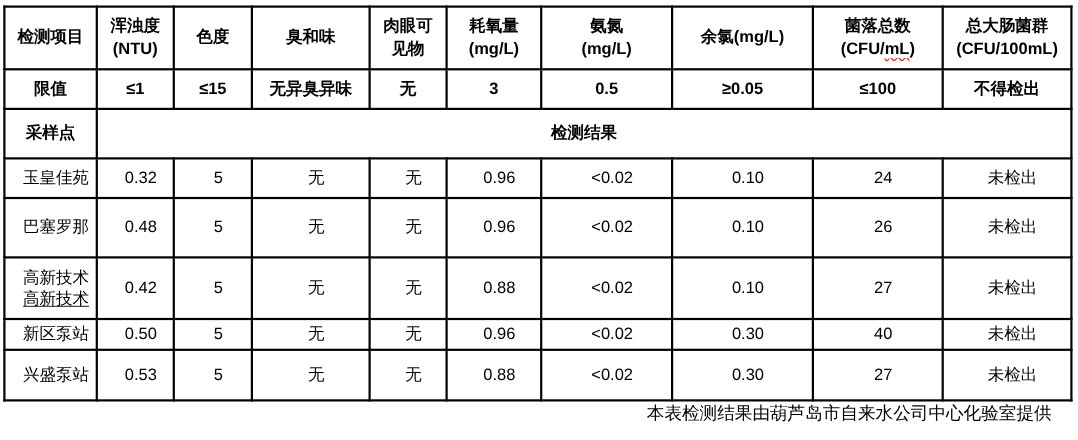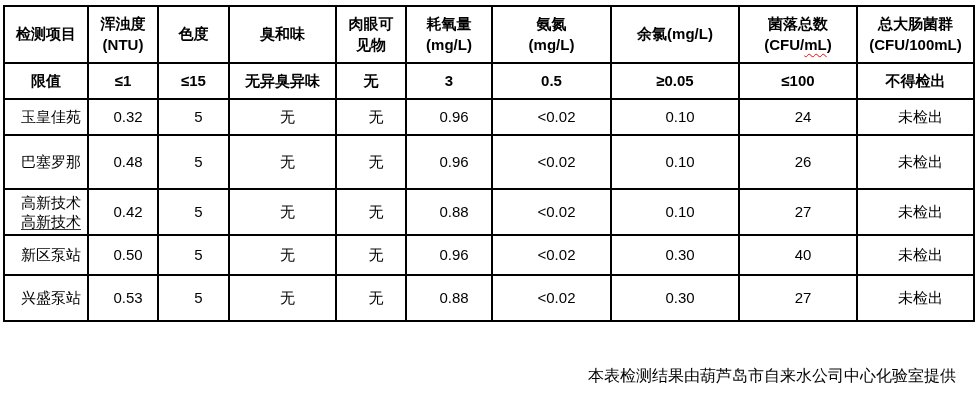--- a/index.html
+++ b/index.html
@@ -114,20 +114,24 @@
       <td>≤15</td>
       <td>无异臭异味</td>
       <td>无</td>
       <td>3</td>
       <td>0.5</td>
       <td>≥0.05</td>
       <td>≤100</td>
       <td>不得检出</td>
     </tr>
 
+    <tr class="sampling-row" style="height:45px">
+      <th>采样点</th>
+      <td colspan="9">检测结果</td>
+    </tr>
 
     <tr class="data-row" style="height:36px">
       <td>玉皇佳苑</td>
       <td>0.32</td>
       <td>5</td>
       <td>无</td>
       <td>无</td>
       <td>0.96</td>
       <td>&lt;0.02</td>
       <td>0.10</td>
@@ -141,34 +145,34 @@
       <td>5</td>
       <td>无</td>
       <td>无</td>
       <td>0.96</td>
       <td>&lt;0.02</td>
       <td>0.10</td>
       <td>26</td>
       <td>未检出</td>
     </tr>
 
-    <tr class="data-row" style="height:46px">
+    <tr class="data-row" style="height:56px">
       <td style="line-height:1.3"><span>高新技术</span><br><span class="solid-underline">高新技术</span></td>
       <td>0.42</td>
       <td>5</td>
       <td>无</td>
       <td>无</td>
       <td>0.88</td>
       <td>&lt;0.02</td>
       <td>0.10</td>
       <td>27</td>
       <td>未检出</td>
     </tr>
 
-    <tr class="data-row" style="height:40px">
+    <tr class="data-row" style="height:28px">
       <td>新区泵站</td>
       <td>0.50</td>
       <td>5</td>
       <td>无</td>
       <td>无</td>
       <td>0.96</td>
       <td>&lt;0.02</td>
       <td>0.30</td>
       <td>40</td>
       <td>未检出</td>

